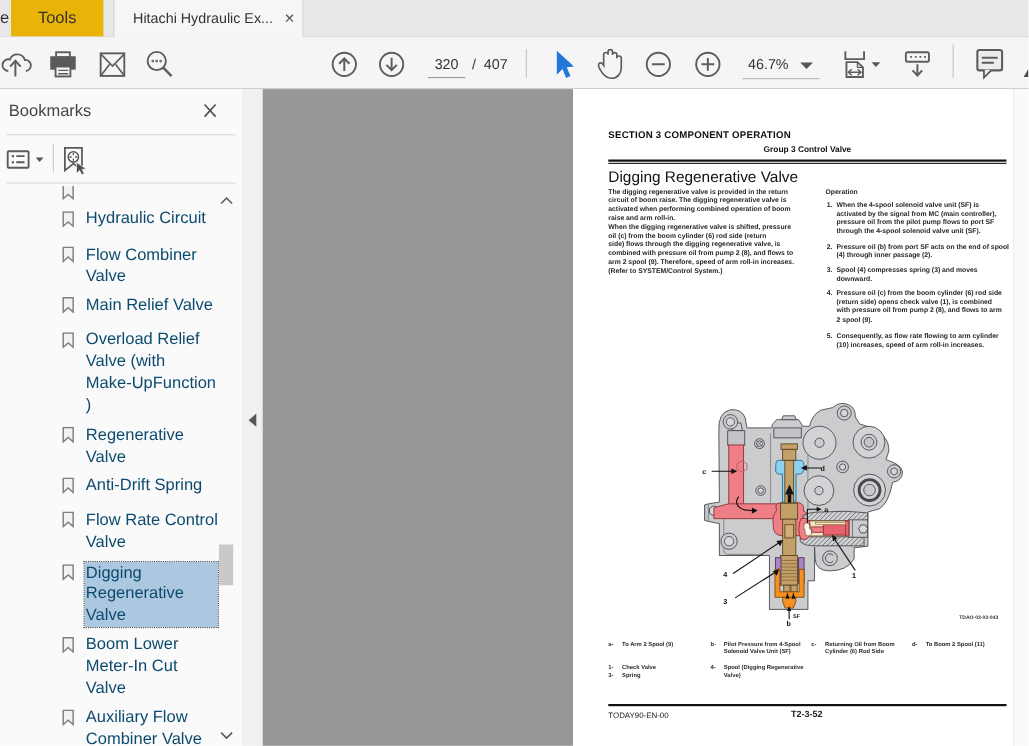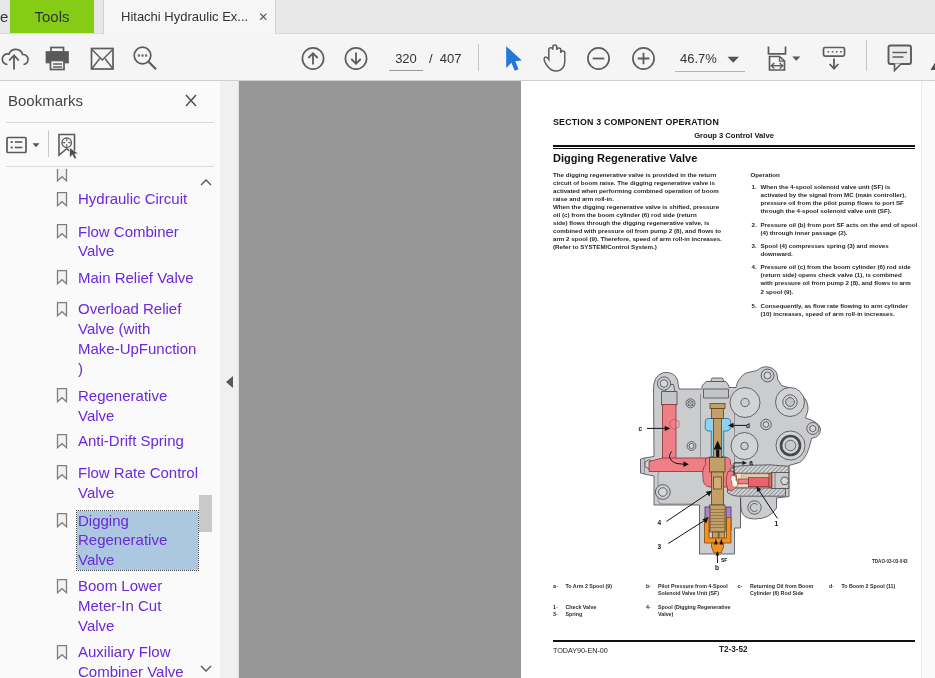--- a/index.html
+++ b/index.html
@@ -1,46 +1,46 @@
 <!DOCTYPE html>
 <html><head>
 <meta charset="utf-8">
 <style>
   * { margin:0; padding:0; box-sizing:border-box; }
   html,body { width:935px; height:678px; overflow:hidden; font-family:"Liberation Sans", sans-serif; -webkit-font-smoothing:antialiased; }
   .abs { position:absolute; }
   
   #tabbar { left:0; top:0; width:935px; height:34px; background:#e8e8e8; border-bottom:1px solid #dadada; }
   #tabHome { left:0; top:0; width:10px; height:33px; background:#e8e8e8; color:#333; font-size:15px; line-height:33px; }
-  #tabTools { left:10px; top:0; width:84px; height:33px; background:#84cc16; color:#333; font-size:15px; line-height:33px; text-align:center; }
+  #tabTools { left:10px; top:0; width:84px; height:33px; background:#eab308; color:#333; font-size:15px; line-height:33px; text-align:center; }
   #tabDoc { left:103px; top:0; width:173px; height:35px; background:#f6f6f6; color:#333; font-size:13px; line-height:33px; border-left:1px solid #d2d2d2; border-right:1px solid #d2d2d2; }
   
   #toolbar { left:0; top:34px; width:935px; height:47px; background:#f5f5f5; border-bottom:1px solid #cfcfcf; }
   .tbtext { color:#333; font-size:13px; }
   
   #sidebar { left:0; top:81px; width:220px; height:597px; background:#fafafa; }
   #bmTitle { left:8px; top:92px; font-size:15px; color:#444; }
   .hr { background:#dadada; height:1px; }
-  .bmitem { position:absolute; left:77px; width:121px; font-size:15px; line-height:19.8px; color:#6d28d9; padding-left:1px; white-space:nowrap;}
+  .bmitem { position:absolute; left:77px; width:121px; font-size:15px; line-height:19.8px; color:#0c4a6e; padding-left:1px; white-space:nowrap;}
   .bmsel { background:#abc8e0; outline:1px dotted #444; }
   .bmicon { position:absolute; left:56px; width:12px; height:15px; }
   
   #sbscroll { left:195px; top:167px; width:25px; height:511px; background:transparent; }
   #sbthumb { left:199px; top:495px; width:13px; height:37px; background:#c9c9c9; }
   
   #splitter { left:220px; top:81px; width:19px; height:597px; background:#f0f0f0; border-right:1px solid #e2e2e2;}
   
   #gray { left:239px; top:81px; width:282px; height:597px; background:#979797; }
   #pagewhite { left:521px; top:81px; width:400px; height:597px; background:#ffffff; }
   #vscroll { left:921px; top:81px; width:14px; height:597px; background:#fafafa; border-left:1px solid #ececec; }
   
   .pg { position:absolute; color:#111; }
   #h1 { left:553px; top:117px; width:362px; text-align:left; font-size:8.8px; font-weight:bold; letter-spacing:0.2px;}
   #h2 { left:553px; top:131px; width:362px; text-align:center; font-size:7.6px; font-weight:bold; }
-  #h3 { left:553px; top:152px; font-size:11px; font-weight:bold; }
+  #h3 { left:553px; top:152px; font-size:14px; font-weight:normal; }
   .body6 { font-size:6.2px; line-height:8.05px; font-weight:600; color:#27272b; }
   #lcol { left:553px; top:170.6px; width:176px; }
   .opnum { position:absolute; left:751px; width:170px; }
   .opnum .n { position:absolute; left:0.5px; }
   .opnum .t { display:block; margin-left:9.5px; }
   .leg { position:absolute; font-size:5.3px; line-height:6.9px; font-weight:600; color:#2a2a2e; }
   #footline { left:553px; top:640.4px; width:362px; height:1.3px; background:#111; }
   #foot1 { left:553px; top:645.5px; font-size:7.2px; font-weight:400; color:#222; }
   #foot2 { left:719px; top:644.5px; font-size:8.2px; font-weight:600; color:#222; }
 </style>

